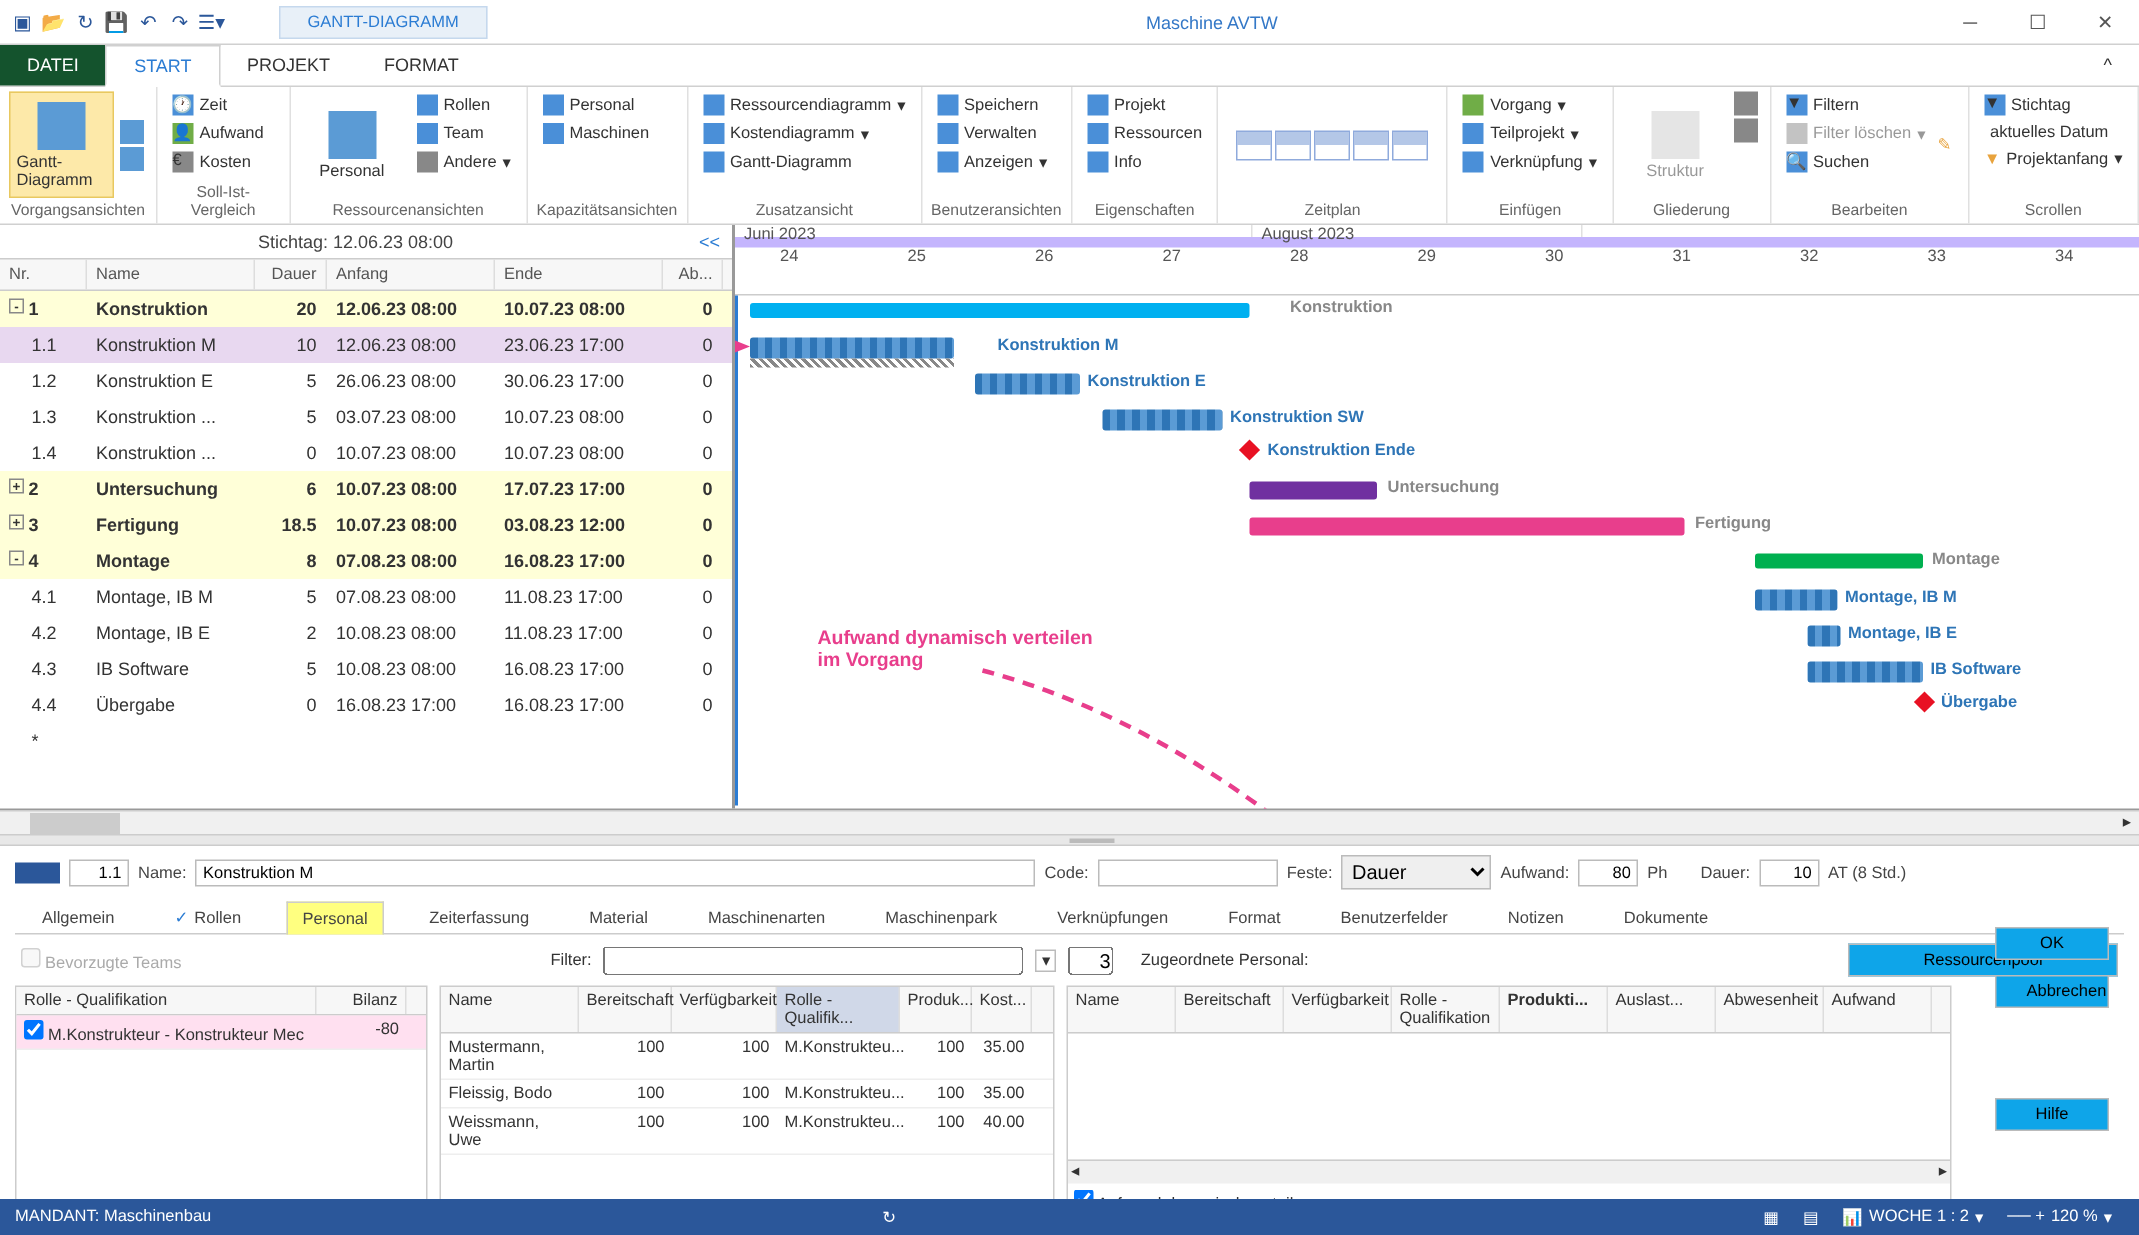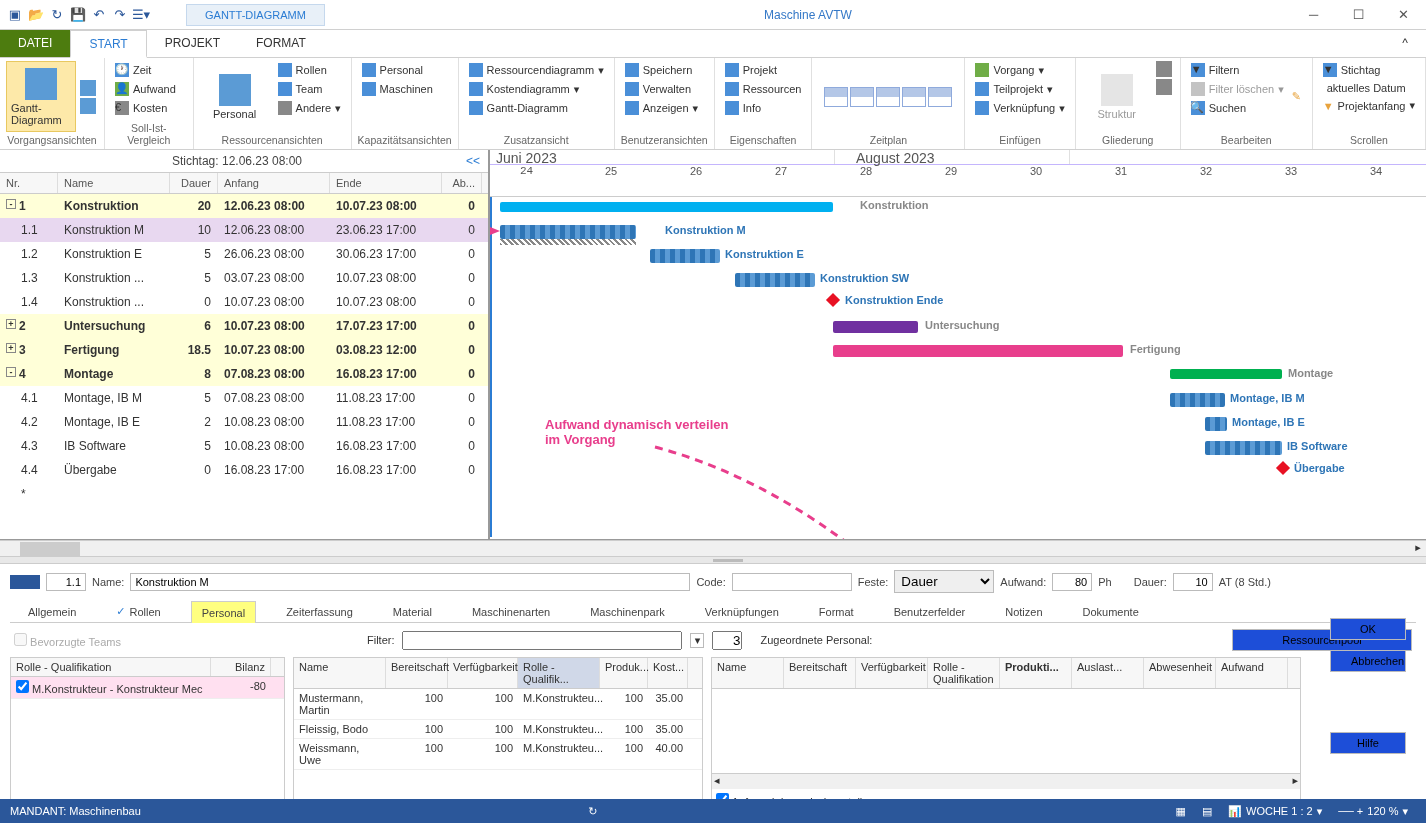--- a/index.html
+++ b/index.html
@@ -7,21 +7,21 @@
 .titlebar { height: 30px; background: #fff; display: flex; align-items: center; border-bottom: 1px solid #d0d0d0; }
 .titlebar-icons { display: flex; gap: 3px; padding: 0 6px; }
 .ticon { width: 18px; height: 18px; display: inline-flex; align-items: center; justify-content: center; font-size: 13px; color: #2b579a; cursor: pointer; }
 .ticon.orange { color: #e8a33d; }
 .titlebar-tab { background: #e8f0f8; border: 1px solid #c5d8ed; padding: 4px 18px; margin-left: 30px; color: #2b7cd3; font-size: 11px; }
 .title-text { flex: 1; text-align: center; color: #3478c7; font-size: 12px; }
 .window-controls { display: flex; }
 .wc { width: 45px; height: 28px; display: flex; align-items: center; justify-content: center; font-size: 13px; color: #555; cursor: pointer; }
 .menutabs { height: 28px; display: flex; border-bottom: 1px solid #d0d0d0; }
 .mtab { padding: 6px 18px 5px; font-size: 12px; cursor: pointer; }
-.mtab.file { background: #4d7c0f; color: #fff; }
+.mtab.file { background: #14532d; color: #fff; }
 .mtab.active { color: #2b7cd3; border: 1px solid #d0d0d0; border-bottom: 2px solid #fff; background: #fff; margin-bottom: -1px; }
 .ribbon { height: 92px; background: #fff; border-bottom: 1px solid #d0d0d0; display: flex; }
 .rgroup { border-right: 1px solid #e0e0e0; padding: 3px 6px; display: flex; flex-direction: column; }
 .rgroup-body { flex: 1; display: flex; gap: 4px; }
 .rgroup-label { text-align: center; font-size: 10.5px; color: #666; padding-top: 2px; }
 .rbtn-big { width: 70px; display: flex; flex-direction: column; align-items: center; justify-content: center; gap: 2px; padding: 4px; cursor: pointer; }
 .rbtn-big.active { background: #fde9a9; border: 1px solid #e8c860; }
 .rbtn-big .ricon { width: 32px; height: 32px; background: #5b9bd5; }
 .rbtn-small-col { display: flex; flex-direction: column; gap: 1px; }
 .rbtn-small { display: flex; align-items: center; gap: 4px; padding: 2px 4px; cursor: pointer; font-size: 11px; white-space: nowrap; }
@@ -52,21 +52,21 @@
 .gc.nr { width: 58px; display: flex; gap: 3px; }
 .gc.nr .tree { width: 10px; height: 10px; border: 1px solid #888; font-size: 9px; line-height: 8px; text-align: center; cursor: pointer; }
 .gc.name { width: 112px; overflow: hidden; white-space: nowrap; }
 .gc.dauer { width: 48px; text-align: right; }
 .gc.anfang { width: 112px; }
 .gc.ende { width: 112px; }
 .gc.ab { width: 40px; text-align: right; }
 .rightpane { flex: 1; position: relative; overflow: hidden; }
 .timeline-hdr { height: 47px; border-bottom: 1px solid #ccc; position: relative; }
 .year-row { height: 15px; text-align: center; font-size: 11px; color: #555; border-bottom: 1px solid #e0e0e0; position: relative; }
-.month-row { height: 15px; display: flex; font-size: 14px; color: #555; border-bottom: 1px solid #c4b5fd; gap: 15px; }
+.month-row { height: 15px; display: flex; font-size: 11px; color: #555; border-bottom: 7px solid #c4b5fd; }
 .month { border-right: 1px solid #e0e0e0; padding-left: 6px; }
 .week-row { height: 17px; display: flex; font-size: 11px; color: #555; position: relative; }
 .wk { text-align: center; position: absolute; }
 .diamond { position: absolute; width: 10px; height: 10px; background: #e81123; transform: rotate(45deg); top: 3px; }
 .gantt-body { position: relative; height: 340px; }
 .gbar { position: absolute; height: 14px; border-radius: 2px; }
 .gbar.summary { background: #00b0f0; height: 10px; }
 .gbar.task { background: repeating-linear-gradient(90deg, #2e75b6, #2e75b6 5px, #5b9bd5 5px, #5b9bd5 10px); }
 .gbar.purple { background: #7030a0; }
 .gbar.pink { background: #e83e8c; }
@@ -84,21 +84,21 @@
 .dtab { padding: 4px 10px; font-size: 11px; color: #444; cursor: pointer; display: flex; gap: 4px; align-items: center; }
 .dtab.active { background: #ffff80; border: 1px solid #ccc; border-bottom: none; margin-bottom: -1px; }
 .dtab .chk { color: #2b7cd3; }
 .personal-grid { display: flex; gap: 8px; }
 .pg-col { border: 1px solid #ccc; }
 .pg-hdr { display: flex; background: #f7f7f7; border-bottom: 1px solid #ccc; }
 .pg-hdr > div { padding: 3px 5px; font-size: 11px; border-right: 1px solid #ddd; }
 .pg-row { display: flex; border-bottom: 1px solid #eee; }
 .pg-row > div { padding: 3px 5px; font-size: 11px; }
 .filter-row { display: flex; align-items: center; gap: 8px; margin-bottom: 6px; padding: 0 4px; }
-.btn { border: 1px solid #bbb; background: #1d4ed8; padding: 4px 20px; font-size: 11px; cursor: pointer; }
+.btn { border: 1px solid #bbb; background: #0ea5e9; padding: 4px 20px; font-size: 11px; cursor: pointer; }
 .side-btns { position: absolute; right: 20px; top: 618px; display: flex; flex-direction: column; gap: 10px; }
 .side-btns .btn { width: 76px; text-align: center; }
 .statusbar { position: fixed; bottom: 0; left: 0; right: 0; height: 24px; background: #2b579a; color: #fff; display: flex; align-items: center; padding: 0 10px; font-size: 11px; }
 .statusbar .sbl { flex: 1; }
 .statusbar .sbi { padding: 0 8px; display: flex; gap: 4px; align-items: center; }
 .scrollbar-h { height: 16px; background: #f0f0f0; border-top: 1px solid #ccc; position: relative; }
 .scrollbar-h .thumb { position: absolute; height: 14px; background: #ccc; top: 1px; left: 20px; width: 60px; }
 svg.curve { position: absolute; pointer-events: none; }
 </style>
 </head>
@@ -478,21 +478,21 @@
         </div>
       </div>
   </div>
   <div class="rightpane">
     <div class="timeline-hdr">
       <div class="month-row">
         <div class="month" style="width:345px">Juni 2023</div>
         <div class="month" style="width:220px">August 2023</div>
       </div>
       <div class="week-row" id="week-row">
-          <div class="wk" style="left: 30px; font-family: Liberation Mono, monospace;">24</div>
+          <div class="wk" style="left: 30px;">24</div>
           <div class="wk" style="left: 115px;">25</div>
           <div class="wk" style="left: 200px;">26</div>
           <div class="wk" style="left: 285px;">27</div>
           <div class="wk" style="left: 370px;">28</div>
           <div class="wk" style="left: 455px;">29</div>
           <div class="wk" style="left: 540px; text-align: right;">30</div>
           <div class="wk" style="left: 625px;">31</div>
           <div class="wk" style="left: 710px;">32</div>
           <div class="wk" style="left: 795px;">33</div>
           <div class="wk" style="left: 880px;">34</div>

